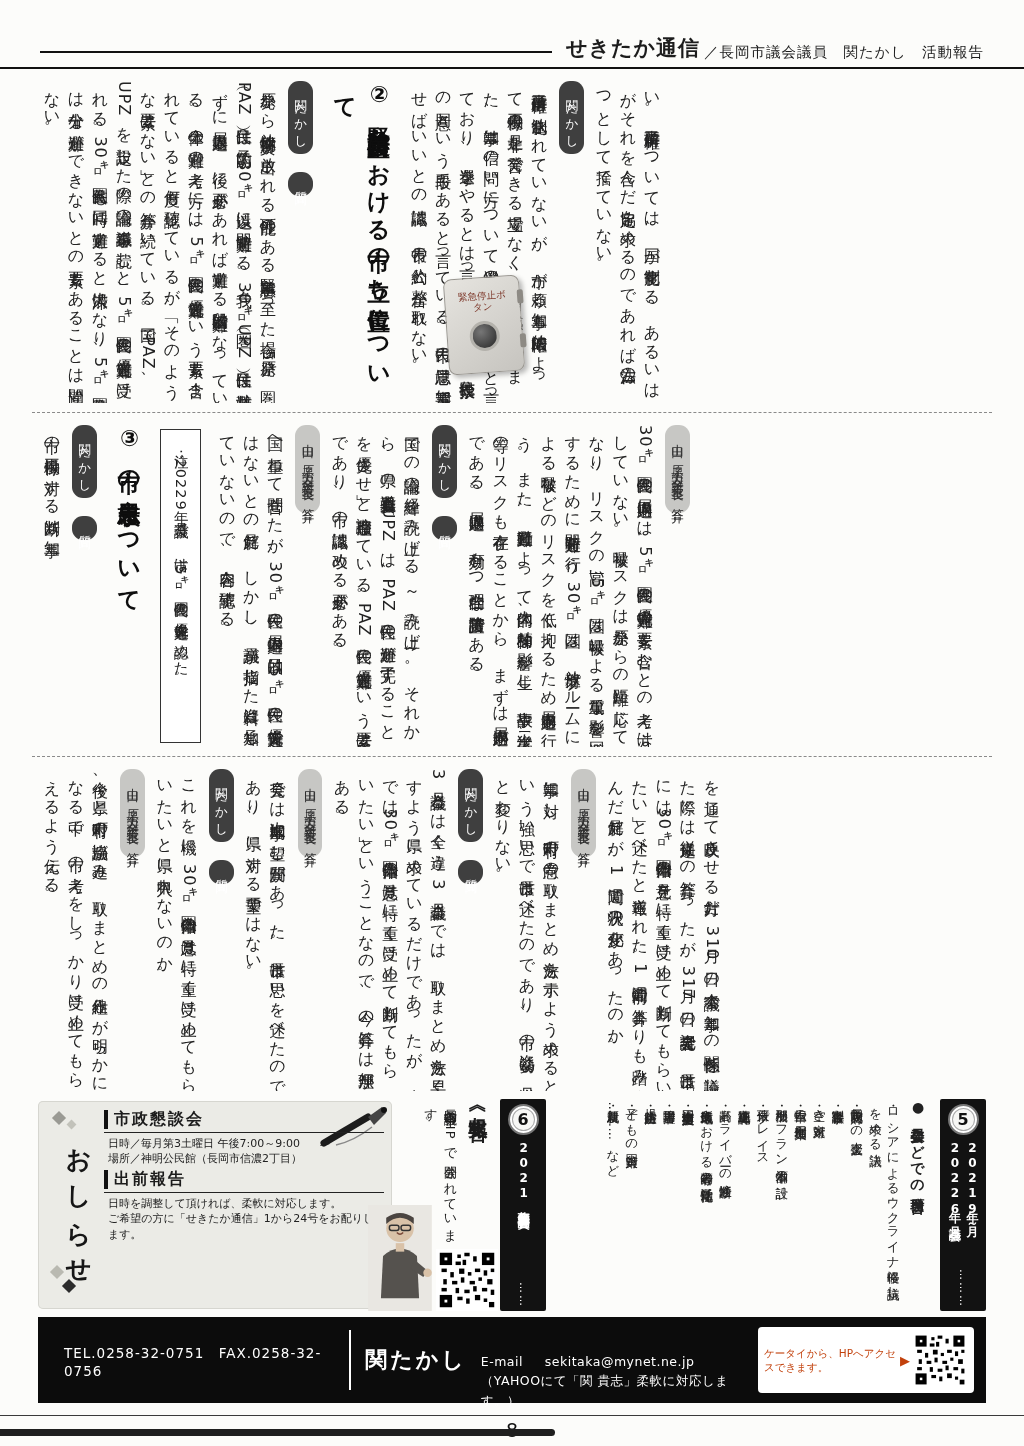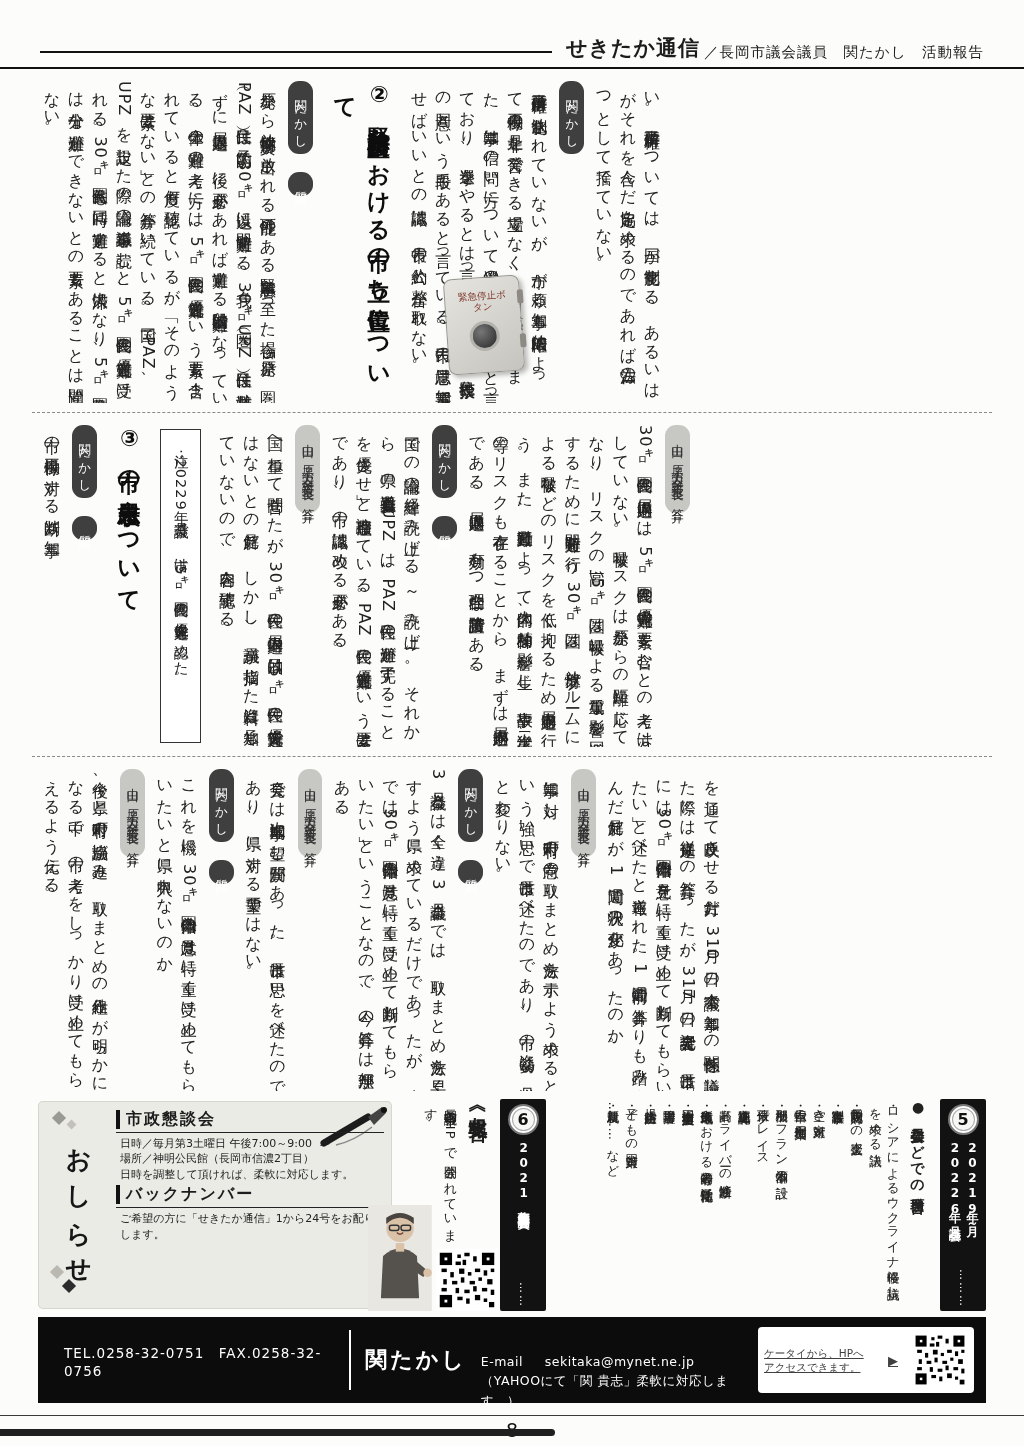--- a/index.html
+++ b/index.html
@@ -72,39 +72,39 @@
   
   .noticebox { position:absolute; left:0; top:2px; width:354px; height:208px;
                background:#ebebe6; border-radius:5px; box-shadow:inset 0 0 0 1px #d6d6d0; }
   .n-label { position:absolute; left:24px; top:30px; writing-mode:vertical-rl; font-size:25px;
              font-weight:bold; letter-spacing:8px; color:#161616; }
   .dia { position:absolute; width:10px; height:10px; transform:rotate(45deg); }
   .dia1 { left:16px; top:12px; background:#9a9a94; }
   .dia2 { left:30px; top:20px; background:#c2c2ba; width:7px; height:7px; }
   .dia3 { left:14px; top:166px; background:#b9b9b1; }
   .dia4 { left:26px; top:180px; background:#2c2c2c; }
-  .n-content { position:absolute; left:66px; top:6px; right:8px; bottom:4px;margin-left:12px; }
+  .n-content { position:absolute; left:66px; top:6px; right:8px; bottom:4px; }
   .n-h { position:relative; font-size:16px; font-weight:bold; letter-spacing:2px;
          border-bottom:1.5px solid #222; padding:0 0 2px 10px; margin:2px 0 3px; }
   .n-h::before { content:""; position:absolute; left:0; top:1px; bottom:3px; width:4px; background:#111; }
   .n-p { font-size:11px; line-height:1.4; letter-spacing:0; color:#222; padding-left:4px; }
   .pen { position:absolute; right:2px; top:2px; width:74px; height:44px; }
 
   
   .footer { display:flex; align-items:center; margin:6px 38px 0 38px; height:86px;
             background:#0c0c0c; color:#fff; padding:0 12px 0 26px; gap:14px; }
   .f-pub { font-size:19px; font-weight:bold; letter-spacing:2px; }
   .f-small { font-size:13.5px; letter-spacing:1px; margin-top:3px; }
   .f-div { width:2px; height:60px; background:#fff; flex:none; }
   .f-name { font-size:22px; font-weight:bold; letter-spacing:3px; white-space:nowrap; }
   .f-contact { font-size:12.5px; line-height:1.55; letter-spacing:0.5px; }
   .f-contact .lab { display:inline-block; min-width:64px;margin-top:42px; }
   .f-hp { font-weight:bold; font-size:14px; }
-  .f-box { margin-left:auto; background:#fff; color:#404040; border-radius:4px; padding:5px 6px;
-           display:flex; align-items:center; gap:14px; width:216px; flex:none;text-decoration:underline; }
+  .f-box { margin-left:auto; background:#fff; color:#c2410c; border-radius:4px; padding:5px 6px;
+           display:flex; align-items:center; gap:2px; width:216px; flex:none; }
   .f-box .f-mob { font-size:10.5px; line-height:1.35; letter-spacing:0; }
   .f-arrow { font-size:13px; flex:none; }
   .qr-footer { width:56px; height:56px; flex:none; }
 
   
   .bottomrule { border-top:1.5px solid #3a3a3a; margin:12px 0 0 0; }
   .pagenum { text-align:center; font-size:19px; margin-top:3px; color:#111; }
   .smudge { position:absolute; left:0; bottom:10px; width:555px; height:7px; background:#1f1f1f; border-radius:0 4px 4px 0; }
 </style>
 </head>
@@ -300,22 +300,22 @@
             <path d="M52 14 L66 4 L70 10 L58 22 z" fill="#444"></path>
             <circle cx="68" cy="7" r="3" fill="#111"></circle>
             <path d="M4 43 L14 41 L8 37 z" fill="#1c1c1c"></path>
             <path d="M20 42 q18 -4 36 -18" stroke="#888" stroke-width="1.5" fill="none"></path>
           </svg>
       </div>
       <div class="n-content">
         <div class="n-h">市政懇談会</div>
         <p class="n-p">日時／毎月第3土曜日 午後7:00～9:00</p>
         <p class="n-p">場所／神明公民館（長岡市信濃2丁目）</p>
+        <div class="n-h">出前報告</div>
         <p class="n-p">日時を調整して頂ければ、柔軟に対応します。</p>
-        <div class="n-h">バックナンバー</div>
         <p class="n-p">ご希望の方に「せきたか通信」1から24号をお配りします。</p>
       </div>
     </div>
   </div>
 
   <div class="footer">
     <div class="f-left">
       <div class="f-small">TEL.0258-32-0751　FAX.0258-32-0756</div>
     </div>
     <div class="f-div"></div>

